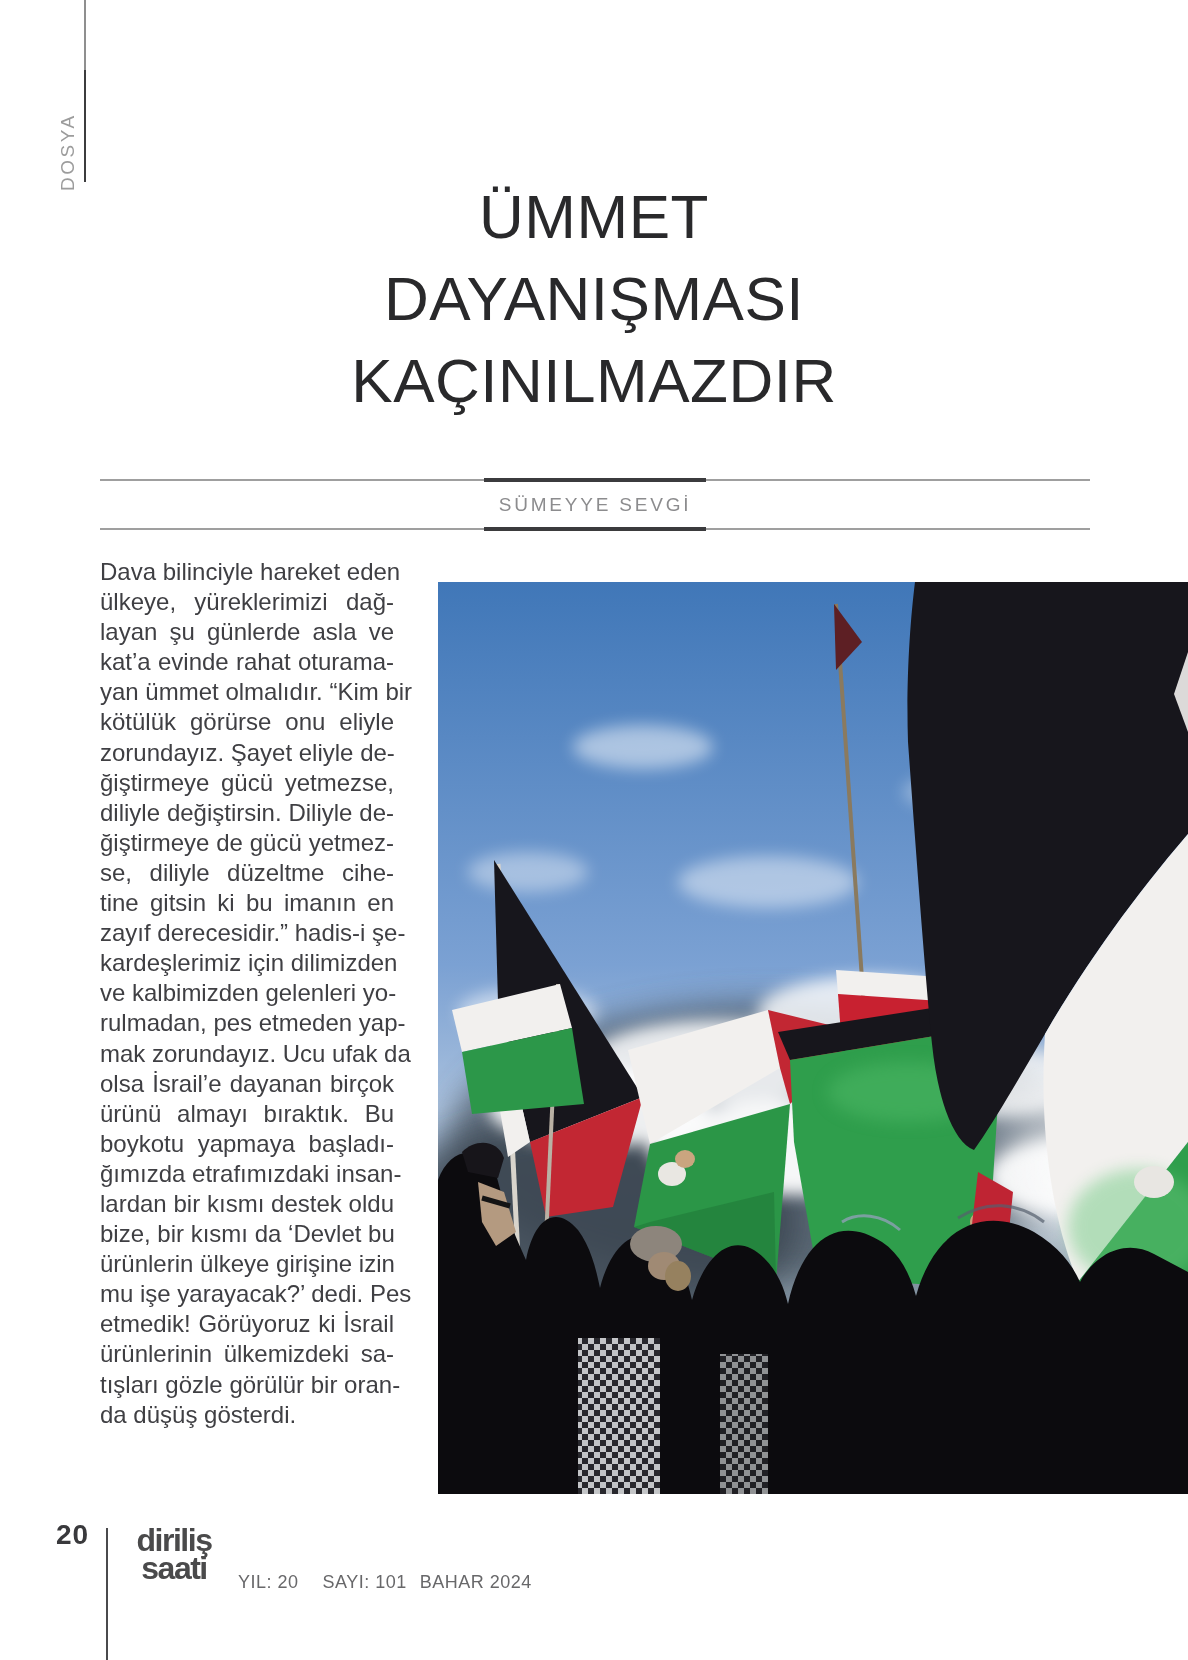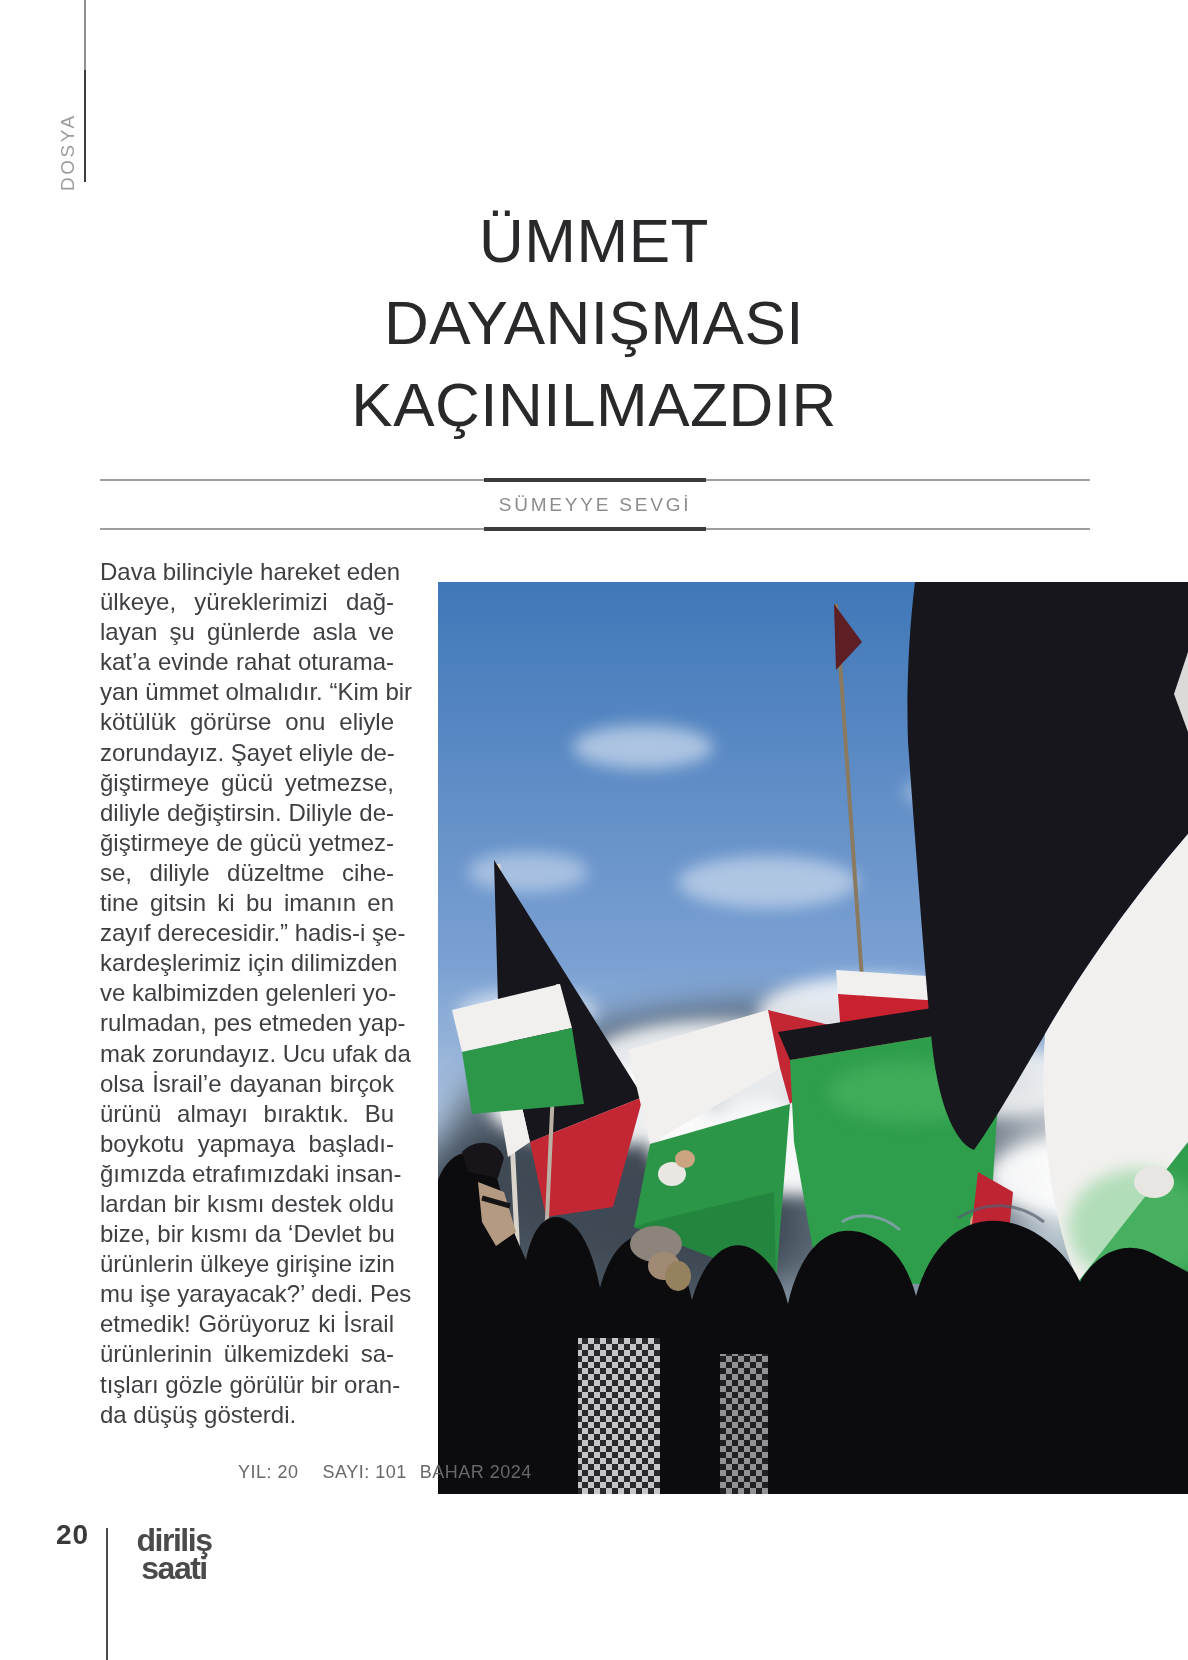--- a/index.html
+++ b/index.html
@@ -6,21 +6,21 @@
   #page{position:relative;width:1188px;height:1660px;margin:0 auto;background:var(--page_bg,#fff);
         font-family:"Liberation Sans","DejaVu Sans",sans-serif;overflow:hidden;}
   
   .rail-top{position:absolute;left:84px;top:0;width:2px;height:70px;background:#8f8f8f;}
   .rail-bottom{position:absolute;left:84px;top:70px;width:2px;height:112px;background:#3c3c3e;}
   .dosya{position:absolute;left:38px;top:150px;width:60px;height:22px;
          transform:rotate(-90deg);transform-origin:center;
          font-size:19px;letter-spacing:2.5px;color:#9c9c9c;white-space:nowrap;}
   
   .title{position:absolute;left:94px;top:176px;width:1000px;text-align:center;
-         font-size:62px;line-height:82px;font-weight:300;color:var(--title,#29292b);letter-spacing:0.5px;margin-top:24px;}
+         font-size:62px;line-height:82px;font-weight:300;color:var(--title,#29292b);letter-spacing:0.5px;}
   
   .byline{position:absolute;left:100px;top:479px;width:990px;}
   .rule{height:2px;background:var(--rule_gray,#9f9f9f);position:relative;}
   .rule .rule-dark{position:absolute;left:50%;transform:translateX(-50%);top:-1px;width:222px;height:4px;
                    background:var(--rule_dark,#3b3b3d);}
   .author{text-align:center;padding:13px 0 12px 0;font-size:19px;letter-spacing:2.8px;
           color:var(--muted,#8c8c8e);}
   
   .body-col{position:absolute;left:100px;top:557px;width:294px;
             font-size:24px;line-height:30.1px;color:var(--body_text,#3f3f43);}
@@ -29,21 +29,21 @@
   
   .photo{position:absolute;left:438px;top:582px;width:750px;height:912px;}
   .photo svg{display:block;width:100%;height:100%;}
   
   .page-num{position:absolute;left:56px;top:1519px;font-size:28px;font-weight:bold;
             color:#39393c;letter-spacing:1px;}
   .footer-vline{position:absolute;left:106px;top:1528px;width:2px;height:132px;background:#4a4a4c;}
   .logo{position:absolute;left:128px;top:1526px;width:92px;text-align:center;
         font-size:32px;font-weight:bold;line-height:28px;letter-spacing:-1.5px;
         color:var(--logo,#4a4a4b);}
-  .issue{position:absolute;left:238px;top:1462px;font-size:18px;letter-spacing:0.5px;
+  .issue{position:absolute;left:238px;top:1572px;font-size:18px;letter-spacing:0.5px;
          color:var(--footer_text,#68686a);white-space:nowrap;}
   .issue-part{display:inline-block;}
   .issue-part + .issue-part{margin-left:24px;}
   .issue-part.last{margin-left:13px;}
 </style>
 </head>
 <body>
 
 <div id="page">
 

